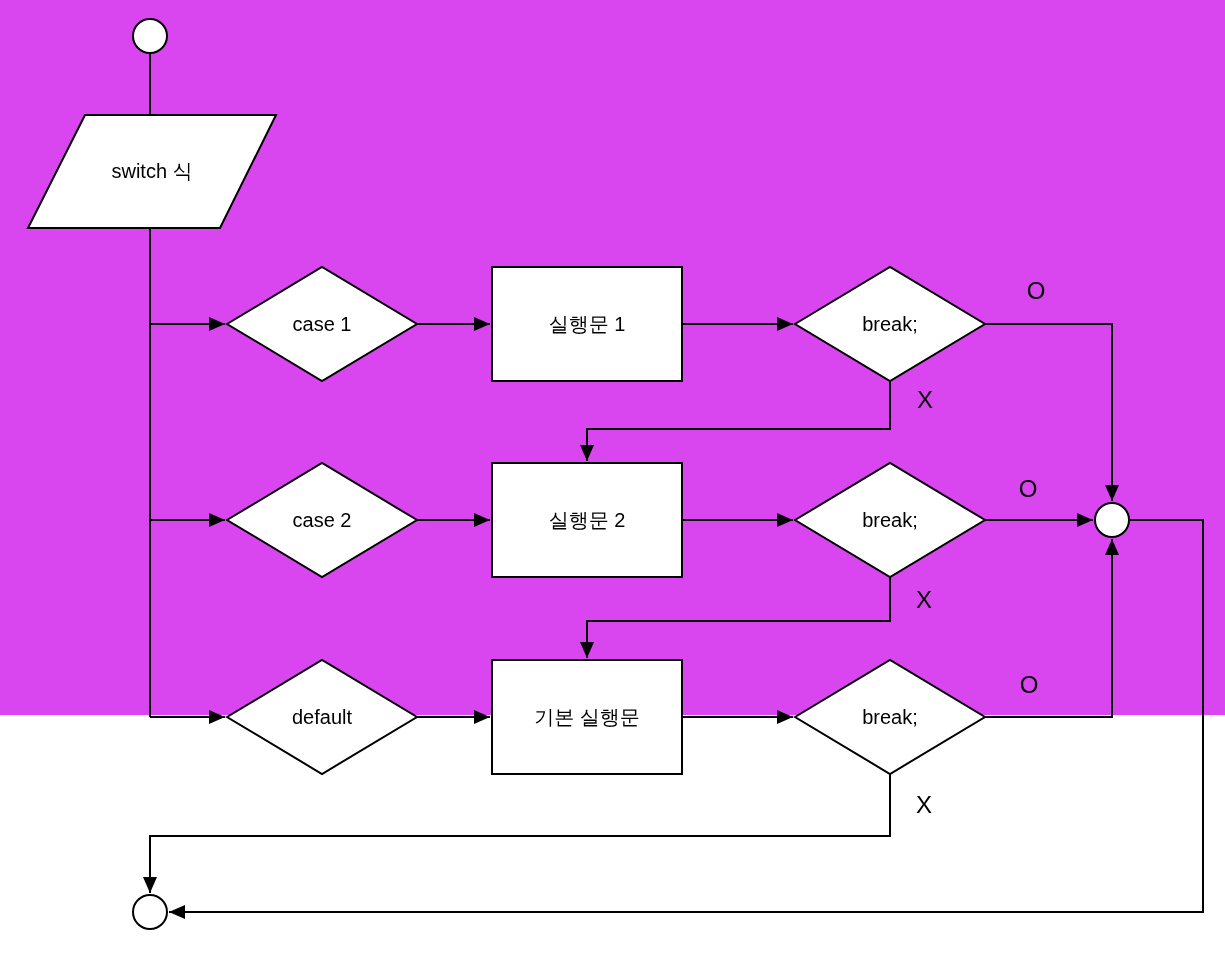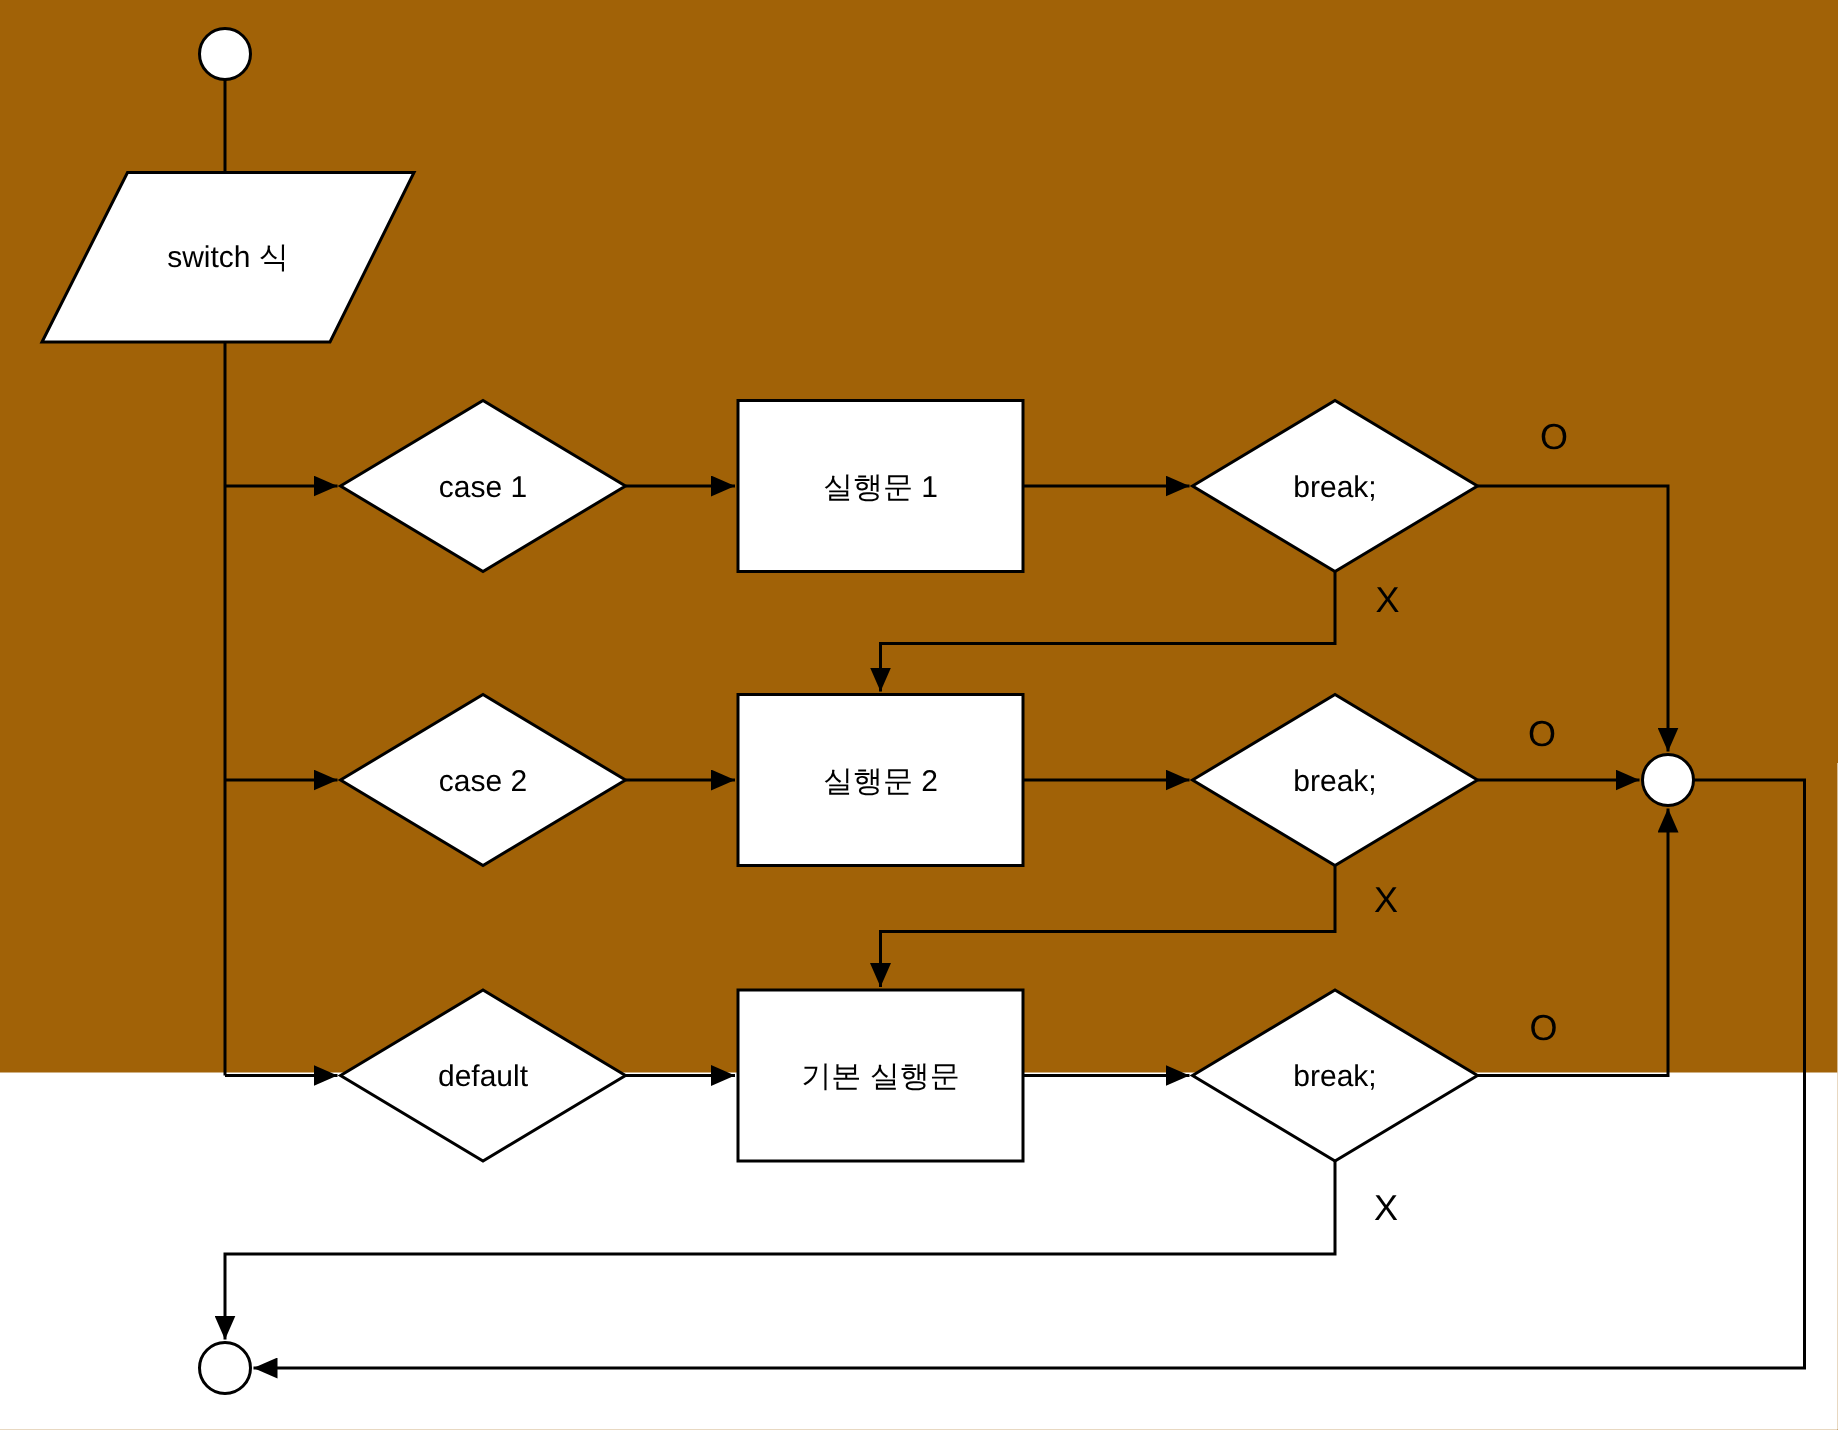--- a/index.html
+++ b/index.html
@@ -7,21 +7,21 @@
     padding: 0;
     background: #ffffff;
     width: 1225px;
     height: 953px;
     overflow: hidden;
   }
   .canvas-wrap {
     position: relative;
     width: 1225px;
     height: 715px;
-    background: #a16207;
+    background: #d946ef;
   }
   svg {
     display: block;
   }
   .shape {
     fill: #ffffff;
     stroke: #000000;
     stroke-width: 2;
   }
   .edge {

